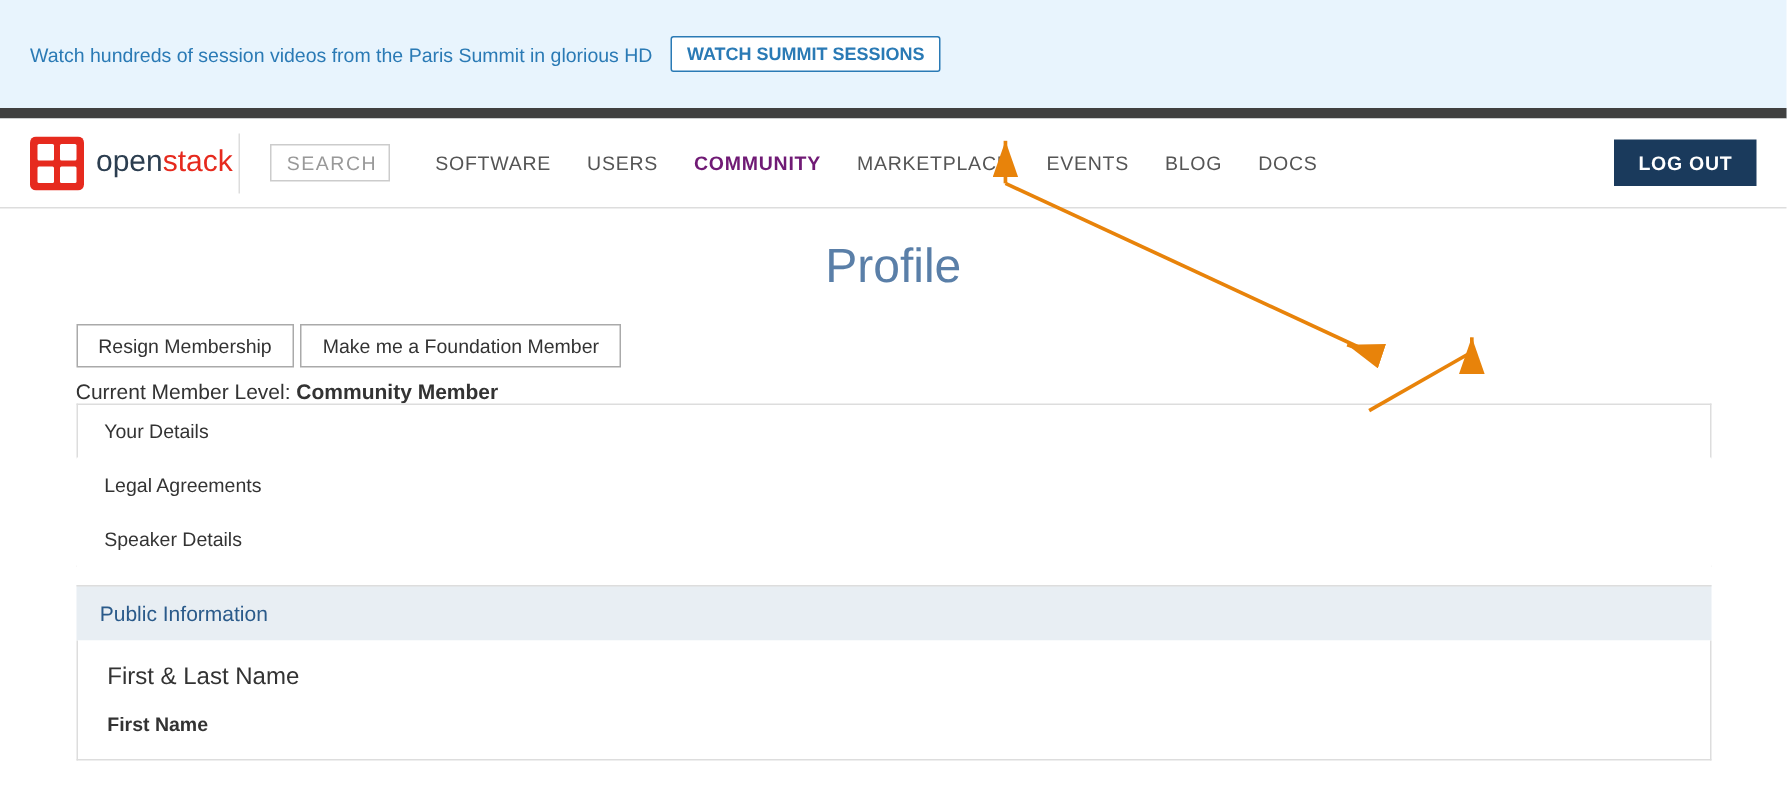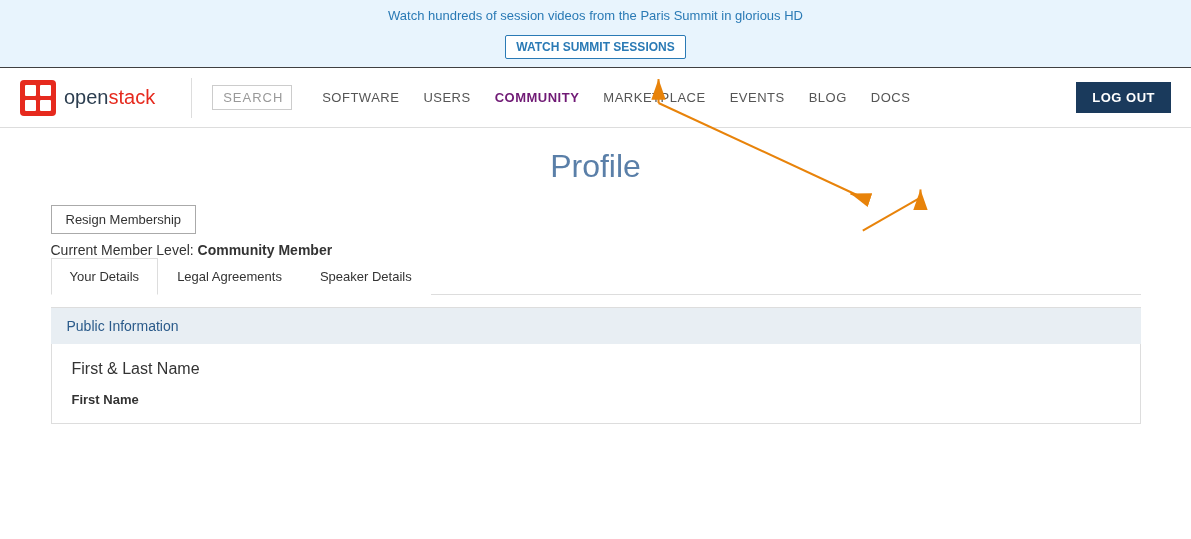--- a/index.html
+++ b/index.html
@@ -1,28 +1,27 @@
 <!DOCTYPE html>
 <html><head>
   <meta charset="utf-8">
   <style>
     * { box-sizing: border-box; margin: 0; padding: 0; }
     body { font-family: Arial, Helvetica, sans-serif; font-size: 14px; color: #333; background: #fff; }
 
     
     .top-banner {
       background: #e8f4fd;
-      padding: 8px 20px;
+      padding: 24px 20px;
       display: flex;
       align-items: center;
       gap: 12px;
       font-size: 13px;
       color: #2a7ab5;
-      border-bottom: 1px solid #404040;
-      flex-direction: column;
+      border-bottom: 7px solid #404040;
     }
     .top-banner span { color: #2a7ab5; }
     .watch-btn {
       border: 1px solid #2a7ab5;
       background: #fff;
       color: #2a7ab5;
       padding: 4px 10px;
       font-size: 12px;
       font-weight: bold;
       cursor: pointer;
@@ -36,21 +35,21 @@
       align-items: center;
       padding: 0 20px;
       height: 60px;
       border-bottom: 1px solid #ddd;
       background: #fff;
     }
     .logo-area {
       display: flex;
       align-items: center;
       gap: 8px;
-      margin-right: 36px;
+      margin-right: 4px;
     }
     .logo-icon {
       width: 36px;
       height: 36px;
     }
     .logo-text {
       font-size: 20px;
       color: #e62a1e;
       font-weight: normal;
     }
@@ -149,20 +148,21 @@
       font-size: 14px;
       color: #333;
     }
     .member-level strong { font-weight: bold; }
 
     
     .tabs {
       display: flex;
       border-bottom: 1px solid #ddd;
       margin-bottom: 0;
+      flex-direction: column;
     }
     .tab {
       padding: 10px 18px;
       font-size: 13px;
       cursor: pointer;
       border: 1px solid transparent;
       background: #fff;
       color: #333;
       margin-bottom: -1px;
     }
@@ -266,20 +266,21 @@
     </nav>
     <button class="logout-btn">LOG OUT</button>
   </div>
 
   <div class="page-content">
     <h1 class="page-title">Profile</h1>
 
     <div class="user-info-row">
       <div class="action-buttons">
         <button class="btn-resign">Resign Membership</button>
+        <button class="btn-foundation">Make me a Foundation Member</button>
       </div>
     </div>
 
     <div class="member-level">
       <span>Current Member Level:</span>
       <strong>Community Member</strong>
     </div>
 
     <div class="tabs">
       <div class="tab active">Your Details</div>

